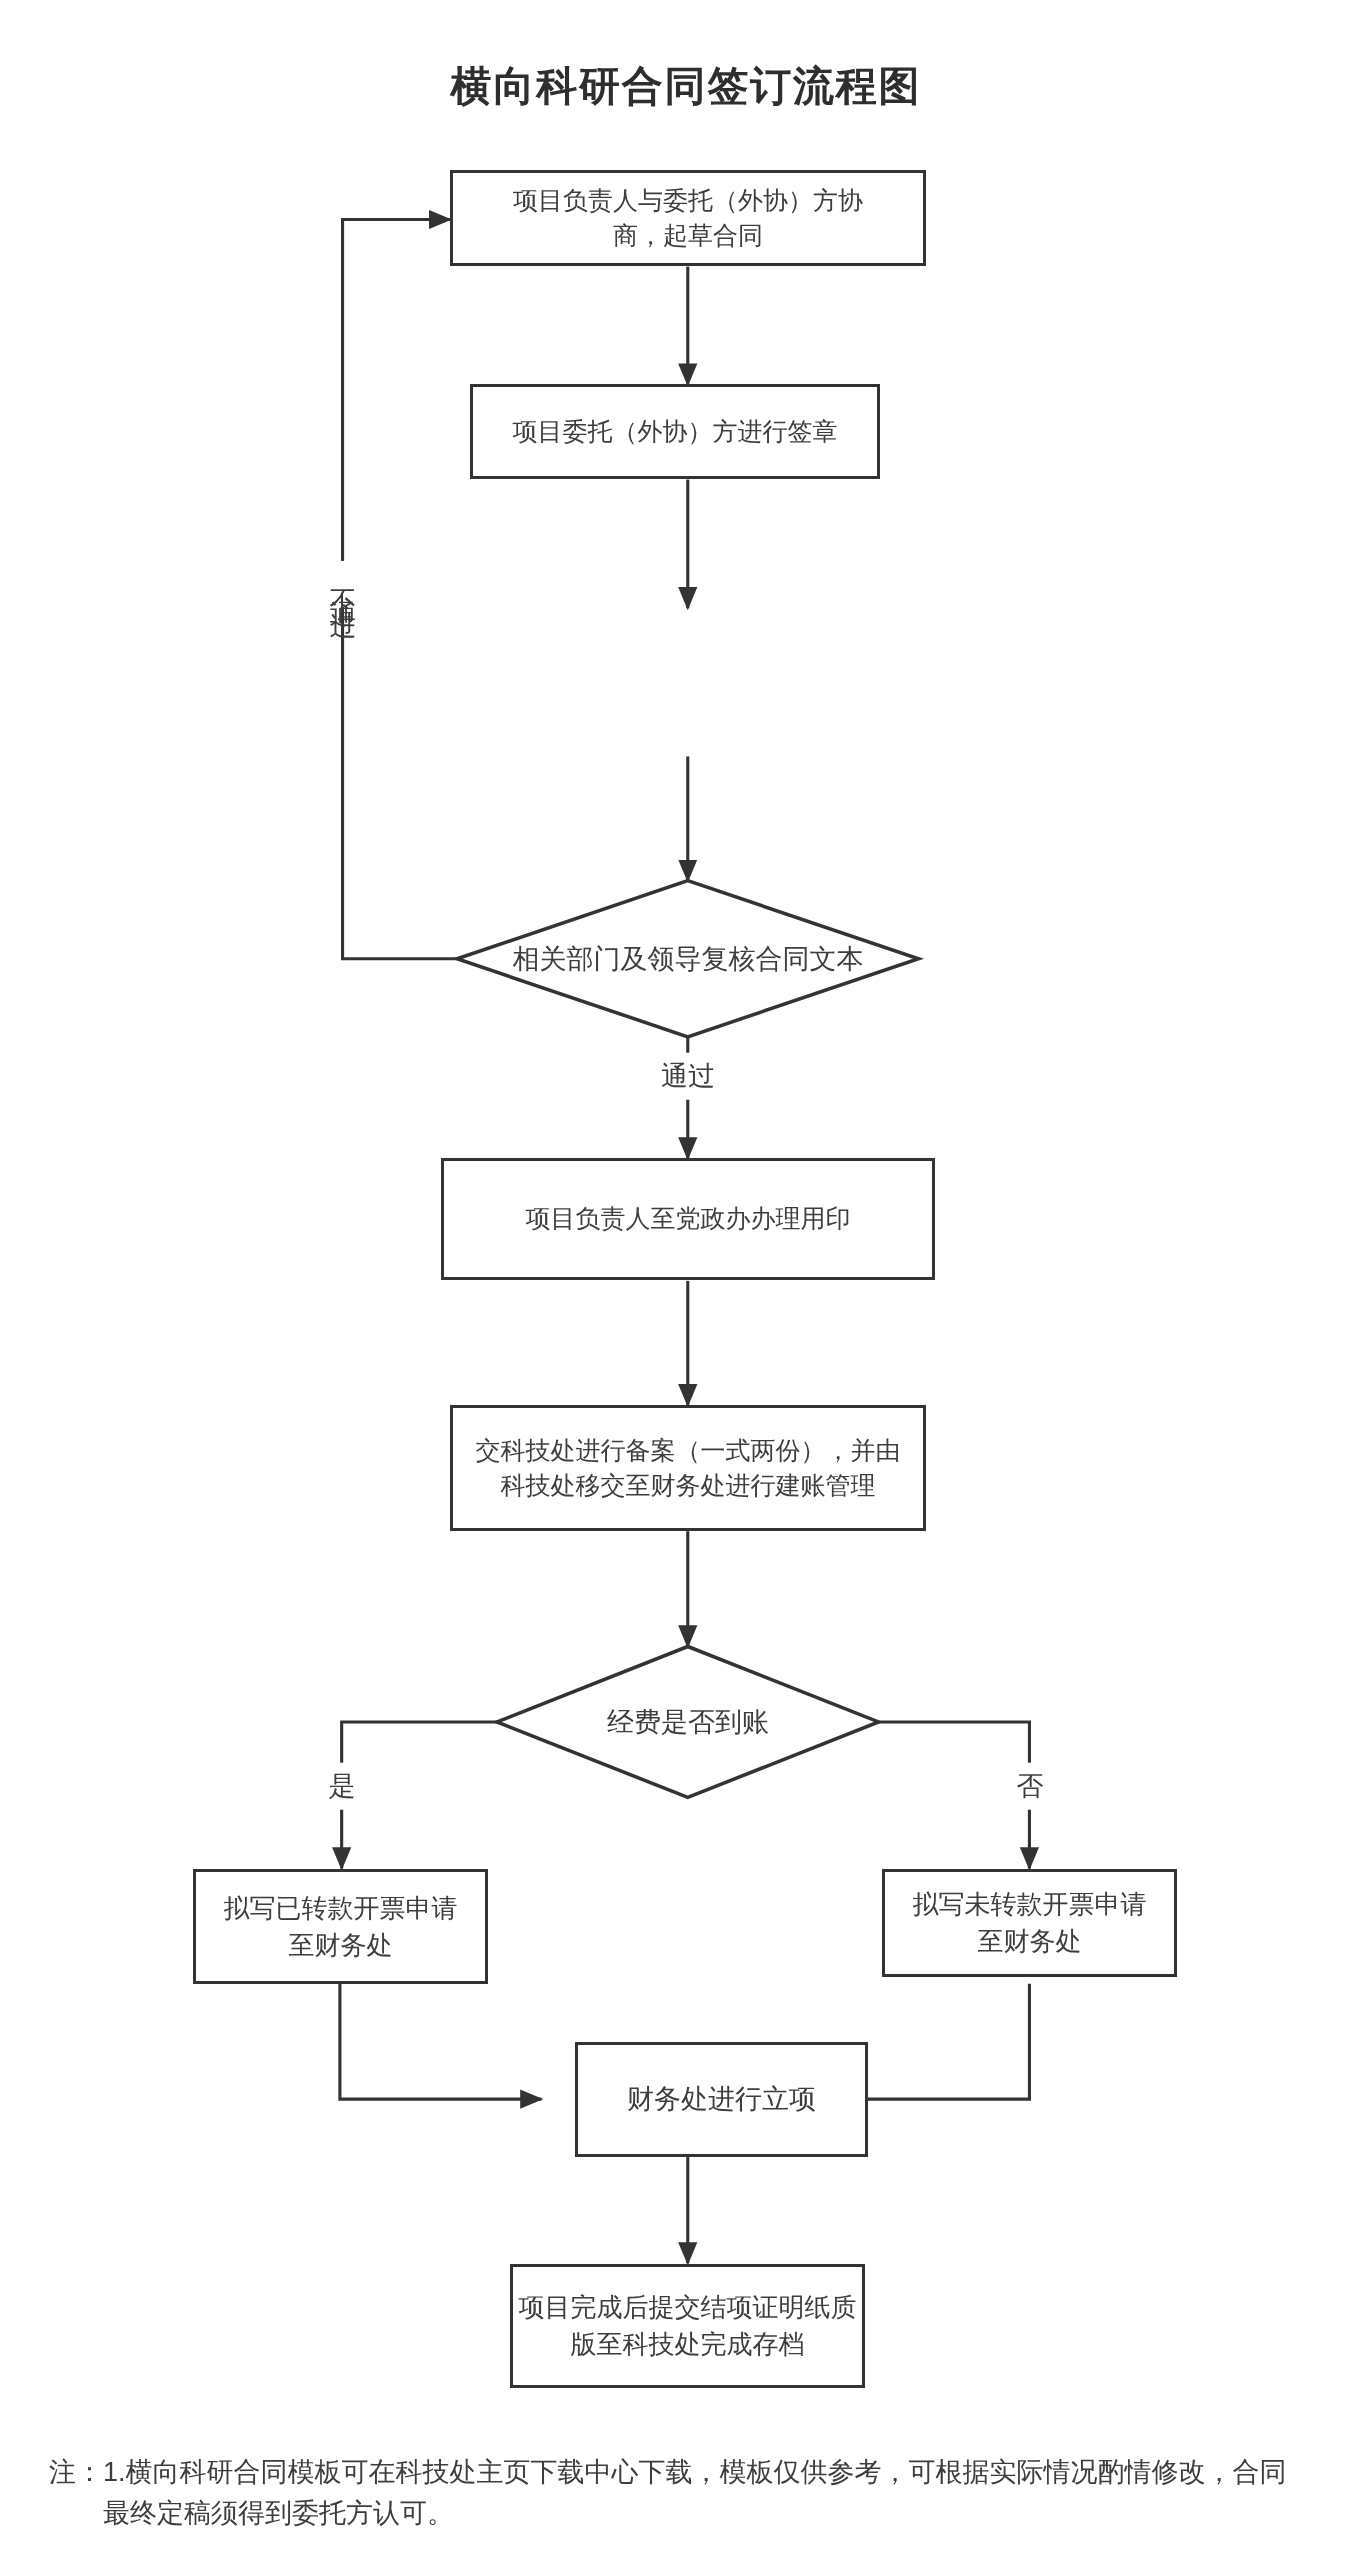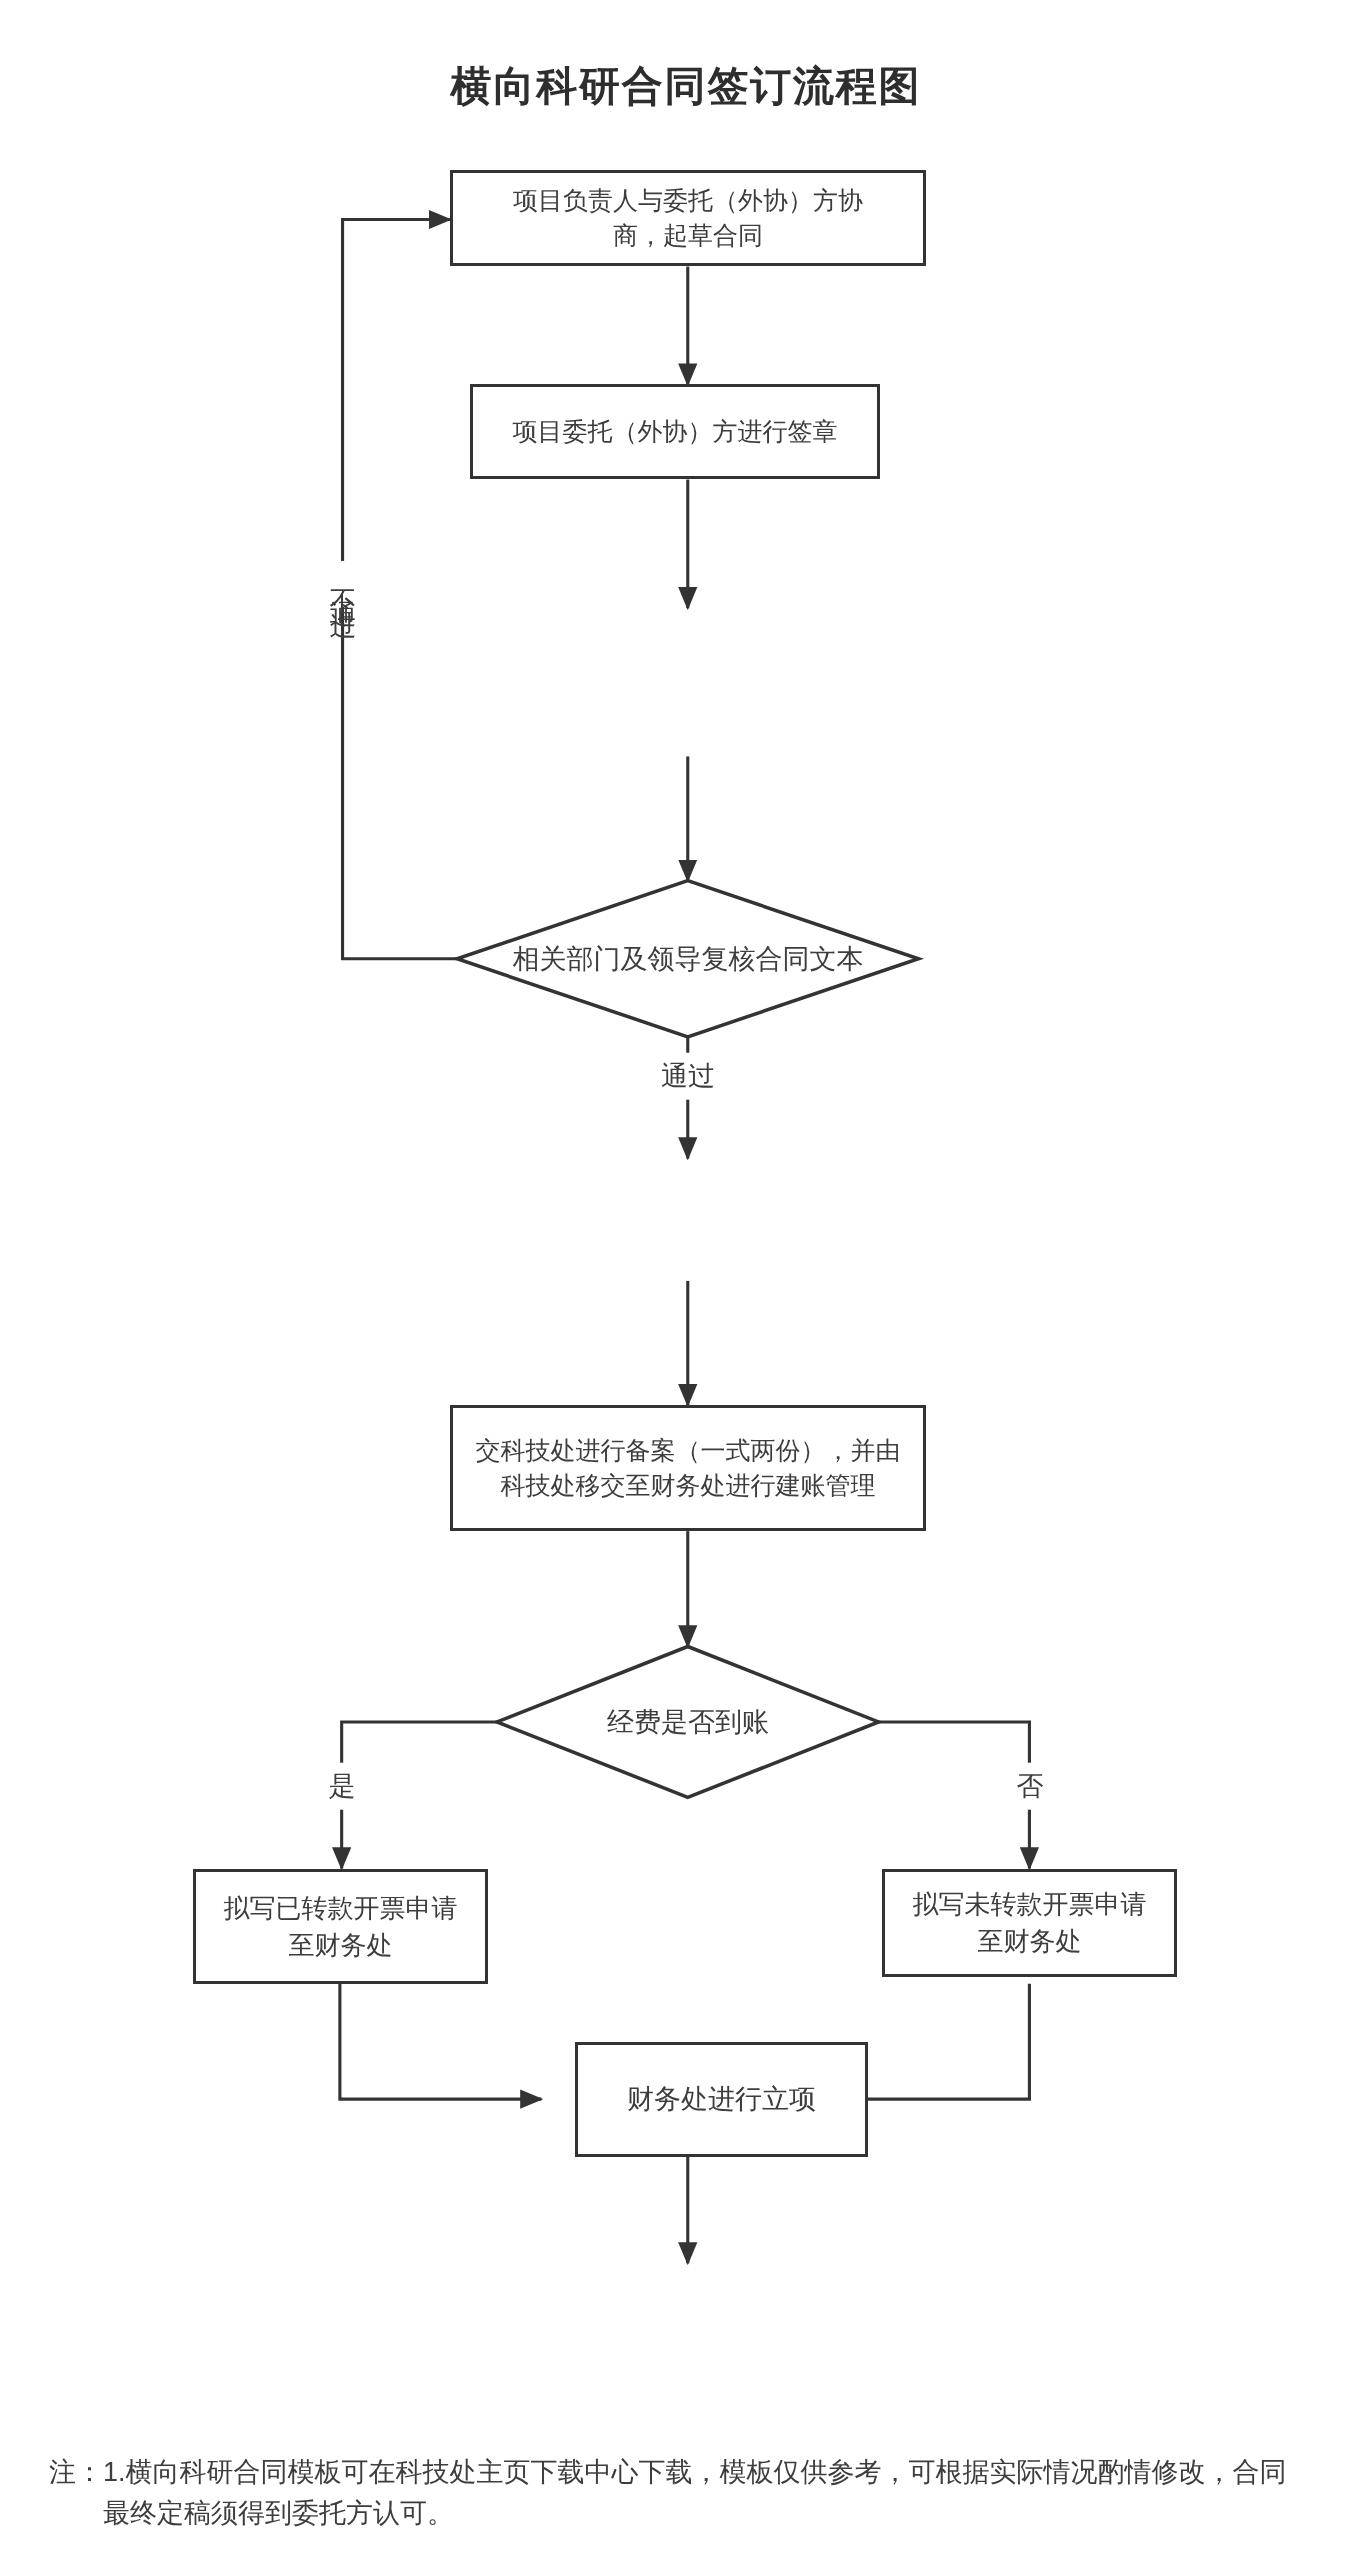--- a/index.html
+++ b/index.html
@@ -116,39 +116,45 @@
     <span style="width:399px;">项目负责人与委托（外协）方协商，起草合同</span>
   </div>
 
   <div class="node" style="left:450px;top:384px;width:410px;height:95px;margin-left:20px;">
     <span>项目委托（外协）方进行签章</span>
   </div>
 
 
   <div class="diamond-label" style="left:688px;top:959px;">相关部门及领导复核合同文本</div>
 
+  <div class="node" style="left:441px;top:1158px;width:494px;height:122px;">
+    <span>项目负责人至党政办办理用印</span>
+  </div>
 
   <div class="node" style="left:450px;top:1405px;width:476px;height:126px;">
     <span style="width:448px;">交科技处进行备案（一式两份），并由科技处移交至财务处进行建账管理</span>
   </div>
 
   <div class="diamond-label" style="left:688px;top:1722px;">经费是否到账</div>
 
   <div class="node" style="left:193px;top:1869px;width:295px;height:115px;font-size:26px;">
     <span style="width:249px;">拟写已转款开票申请至财务处</span>
   </div>
 
   <div class="node" style="left:882px;top:1869px;width:295px;height:108px;font-size:26px;">
     <span style="width:249px;">拟写未转款开票申请至财务处</span>
   </div>
 
   <div class="node" style="left:541px;top:2042px;width:293px;height:115px;font-size:27px;margin-left:34px;">
     <span>财务处进行立项</span>
   </div>
 
+  <div class="node" style="left:510px;top:2264px;width:355px;height:124px;font-size:26px;">
+    <span style="width:342px;">项目完成后提交结项证明纸质版至科技处完成存档</span>
+  </div>
 
   <div class="edge-label vertical" style="left:343px;top:584px;">不通过</div>
   <div class="edge-label" style="left:688px;top:1076px;">通过</div>
   <div class="edge-label" style="left:342px;top:1786px;">是</div>
   <div class="edge-label" style="left:1030px;top:1786px;">否</div>
 
   <div class="note">
     <span class="prefix">注：</span>
     <span class="body">1.横向科研合同模板可在科技处主页下载中心下载，模板仅供参考，可根据实际情况酌情修改，合同最终定稿须得到委托方认可。</span>
   </div>

